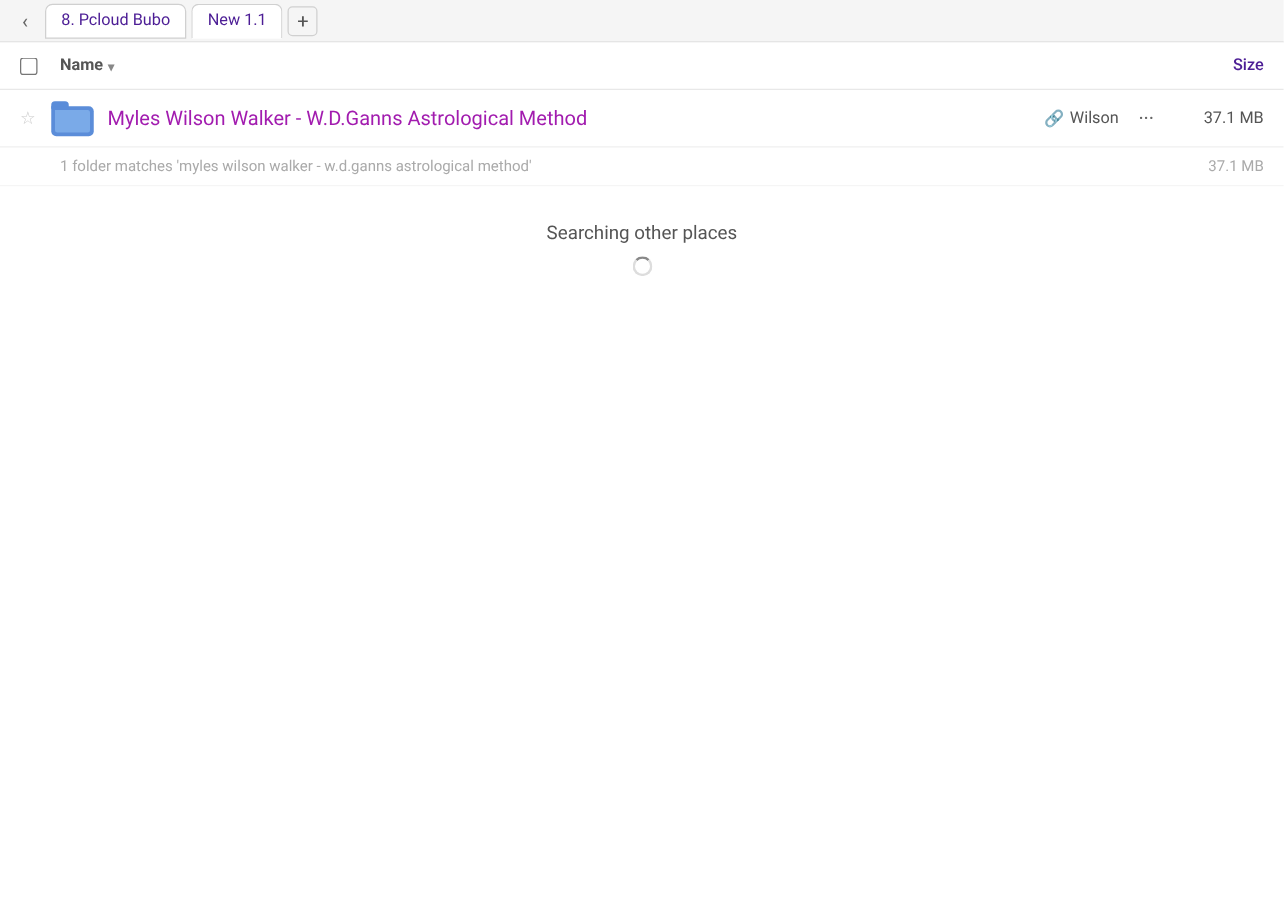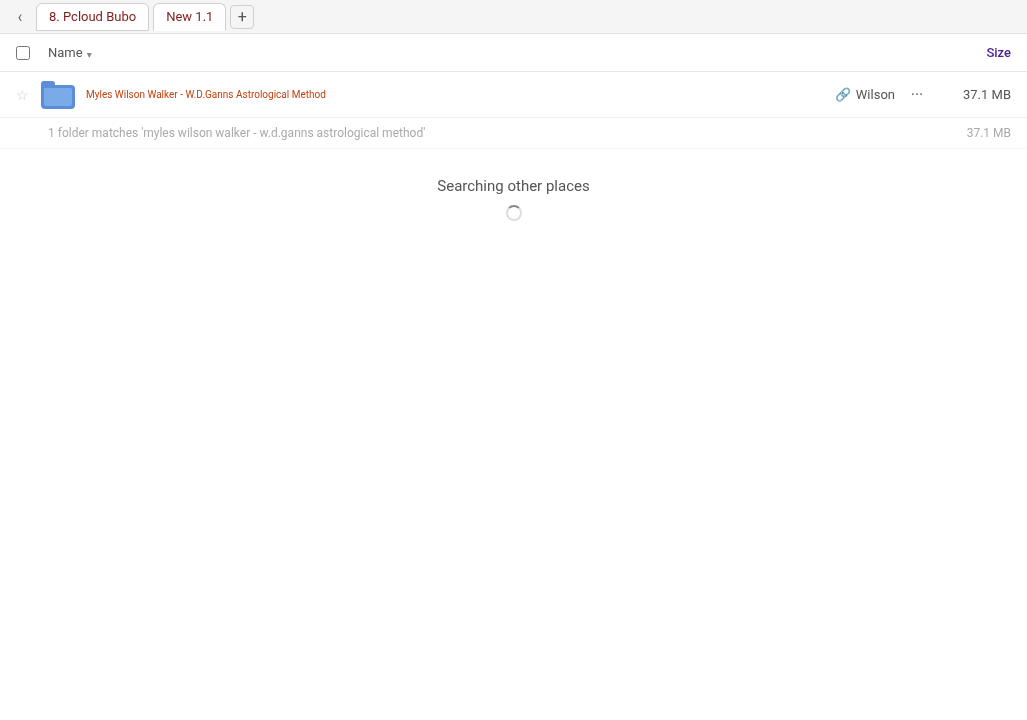--- a/index.html
+++ b/index.html
@@ -43,21 +43,21 @@
 
     .tab {
       display: flex;
       align-items: center;
       height: 28px;
       padding: 0 12px;
       background: #ffffff;
       border: 1px solid #d0d0d0;
       border-radius: 6px 6px 0 0;
       font-size: 13px;
-      color: #7f1d1d;
+      color: #4c1d95;
       cursor: pointer;
       white-space: nowrap;
     }
 
     .tab.active {
       background: #ffffff;
       border-bottom-color: #ffffff;
       font-weight: 400;
       justify-content: center;
     }
@@ -92,21 +92,21 @@
       align-items: center;
     }
 
     .col-name {
       flex: 1;
       display: flex;
       align-items: flex-end;
       gap: 4px;
       font-size: 13px;
       color: #555;
-      font-weight: 400;
+      font-weight: 700;
       cursor: pointer;
     }
 
     .col-size {
       width: 80px;
       text-align: right;
       font-size: 13px;
       color: #4c1d95;
       font-weight: 500;
     }
@@ -176,22 +176,22 @@
     }
 
     
     .file-name-area {
       flex: 1;
       display: flex;
       align-items: center;
     }
 
     .file-name-text {
-      font-size: 10px;
-      color: #c2410c;
+      font-size: 16px;
+      color: #a21caf;
     }
 
     .file-actions {
       display: flex;
       align-items: center;
       gap: 8px;
     }
 
     .shared-badge {
       display: flex;

